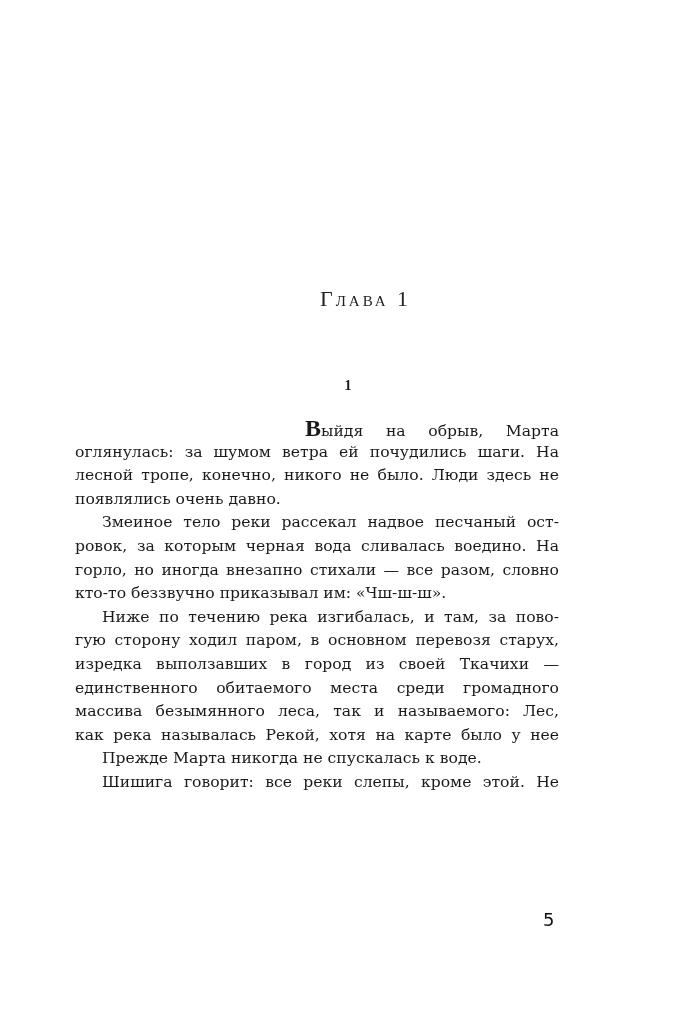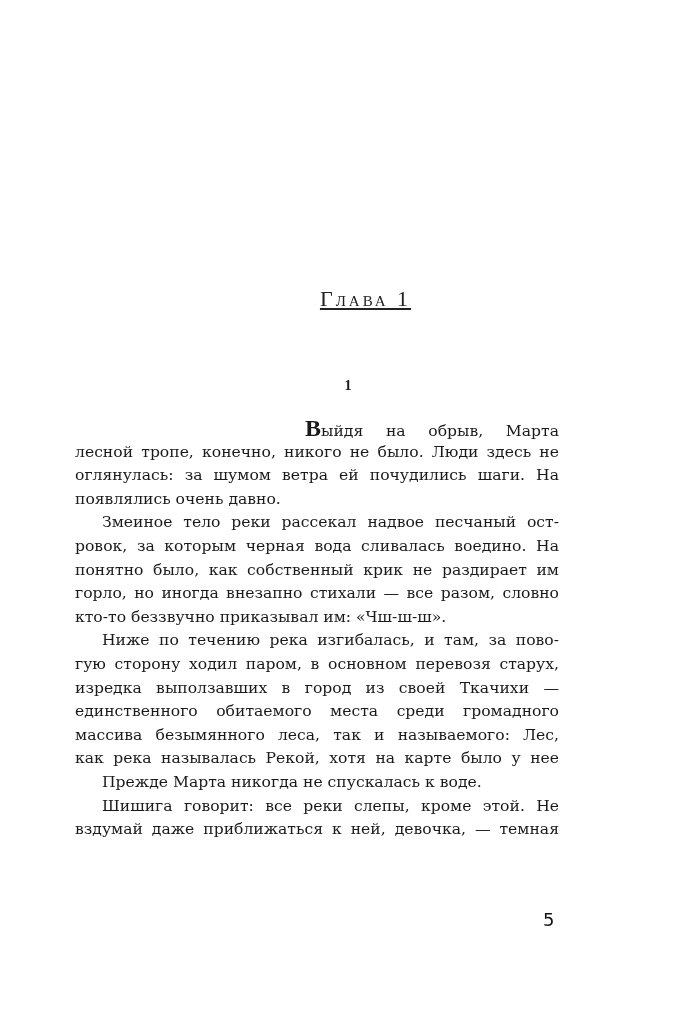--- a/index.html
+++ b/index.html
@@ -2,21 +2,21 @@
 <html><head>
 <meta charset="utf-8">
 <style>
   html, body { margin: 0; padding: 0; background: #ffffff; }
   body { width: 691px; height: 1034px; position: relative; overflow: hidden;
          font-family: "DejaVu Serif", "Liberation Serif", serif; color: #1a1a1a; }
   .page { position: absolute; left: 0; top: 0; width: 691px; height: 1034px; }
   .chapter-title { position: absolute; top: 286px; left: 0; width: 691px; text-align: center;
                    padding-left: 40px; box-sizing: border-box;
                    font-family: "Liberation Serif", "DejaVu Serif", serif; font-size: 22px;
-                   letter-spacing: 3px; font-variant: small-caps; color: #222; text-decoration: underline; }
+                   letter-spacing: 3px; font-variant: small-caps; color: #222; }
   .section-number { position: absolute; top: 378px; left: 0; width: 691px; text-align: center;
                     padding-left: 5px; box-sizing: border-box;
                     font-family: "Liberation Serif", "DejaVu Serif", serif; font-size: 14px; font-weight: bold; }
   .text-block { position: absolute; top: 417px; left: 75px; width: 484px;
                 font-size: 15.6px; line-height: 23.6px; }
   .line { display: block; white-space: nowrap; text-align: justify; text-align-last: justify; height: 23.6px; }
   .line.last { text-align-last: left; }
   .indent { padding-left: 27px; }
   .first-line { padding-left: 230px; }
   .dropcap { font-weight: bold; font-size: 24px; font-family: "Liberation Serif", "DejaVu Serif", serif; }
@@ -25,33 +25,31 @@
 </style>
 </head>
 <body>
 
 <div class="page">
   <div class="chapter-title">Глава 1</div>
   <div class="section-number">1</div>
 
   <div class="text-block">
     <span class="line first-line"><span class="dropcap">В</span><span>ыйдя на обрыв, Марта</span></span>
+    <span class="line">оглянулась: за шумом ветра ей почудились шаги. На</span>
     <span class="line">лесной тропе, конечно, никого не было. Люди здесь не</span>
-    <span class="line">оглянулась: за шумом ветра ей почудились шаги. На</span>
     <span class="line last">появлялись очень давно.</span>
     <span class="line indent">Змеиное тело реки рассекал надвое песчаный ост-</span>
     <span class="line">ровок, за которым черная вода сливалась воедино. На</span>
-    <span class="line">понятно было, как собственный крик не раздирает им</span>
     <span class="line">горло, но иногда внезапно стихали — все разом, словно</span>
     <span class="line last">кто-то беззвучно приказывал им: «Чш-ш-ш».</span>
     <span class="line indent">Ниже по течению река изгибалась, и там, за пово-</span>
     <span class="line">гую сторону ходил паром, в основном перевозя старух,</span>
     <span class="line">изредка выползавших в город из своей Ткачихи —</span>
     <span class="line">единственного обитаемого места среди громадного</span>
     <span class="line">массива безымянного леса, так и называемого: Лес,</span>
     <span class="line">как река называлась Рекой, хотя на карте было у нее</span>
     <span class="line indent last">Прежде Марта никогда не спускалась к воде.</span>
     <span class="line indent">Шишига говорит: все реки слепы, кроме этой. Не</span>
-    <span class="line">вздумай даже приближаться к ней, девочка, — темная</span>
   </div>
 
   <div class="page-number">5</div>
 </div>
 
 </body></html>

